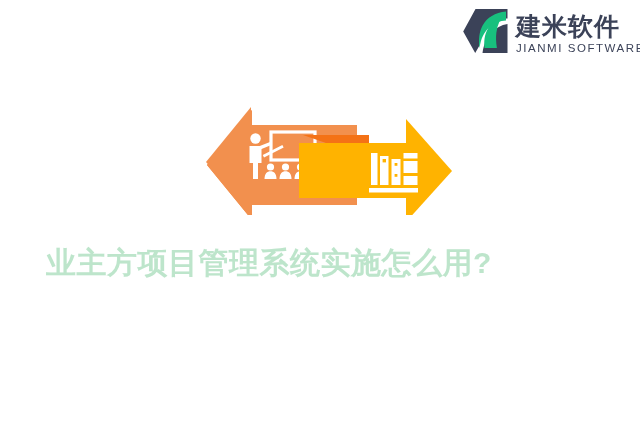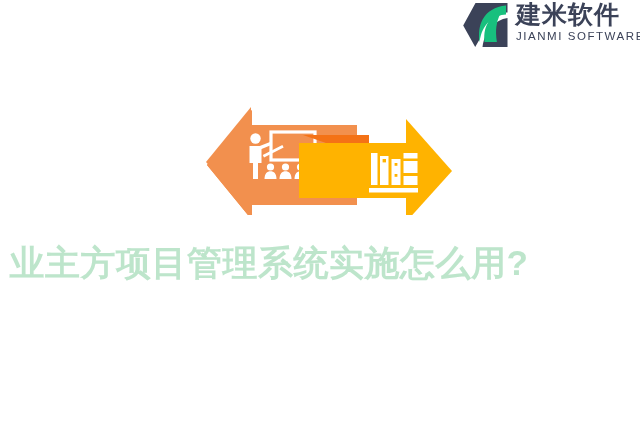--- a/index.html
+++ b/index.html
@@ -19,21 +19,21 @@
   }
 
   
   #brand-logo {
     position: absolute;
     top: 2px;
     left: 462px;
     width: 176px;
     height: 52px;
     display: flex;
-    align-items: flex-start;
+    align-items: flex-end;
   }
   #logo-mark {
     width: 48px;
     height: 46px;
     flex: 0 0 48px;
     margin-right: 6px;
   }
   #logo-wordmark {
     display: flex;
     flex-direction: column;
@@ -65,21 +65,21 @@
   }
 
   
   #headline {
     position: absolute;
     left: 0;
     top: 242px;
     width: 538px;
     text-align: center;
     color: #bde5cb;
-    font-size: 35px;
+    font-size: 30px;
     font-weight: bold;
     line-height: 41px;
     letter-spacing: 0.5px;
     white-space: nowrap;
   }
   .headline-line { display: block; }
 </style>
 </head>
 <body>
 

